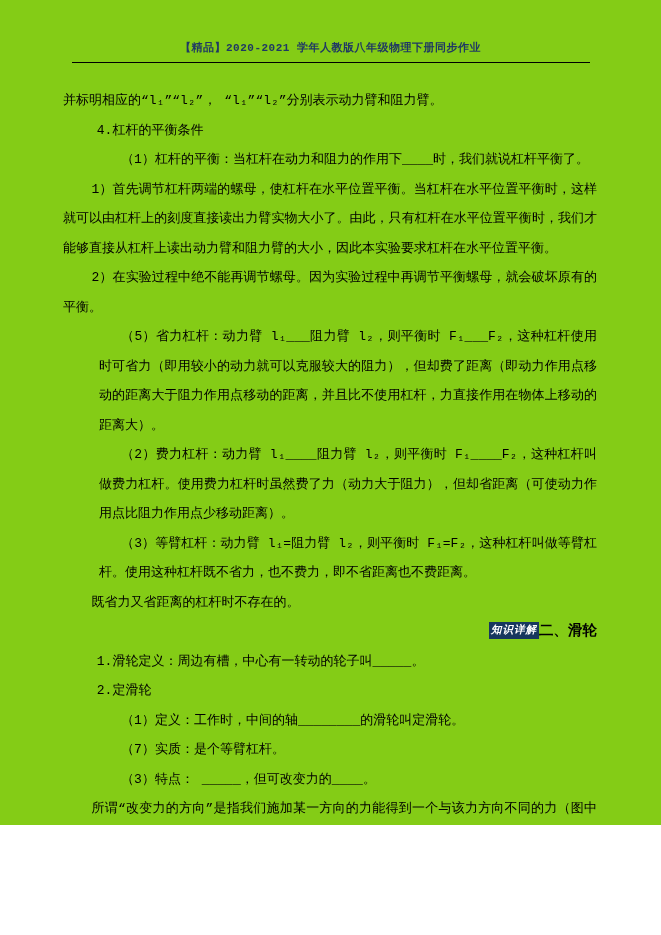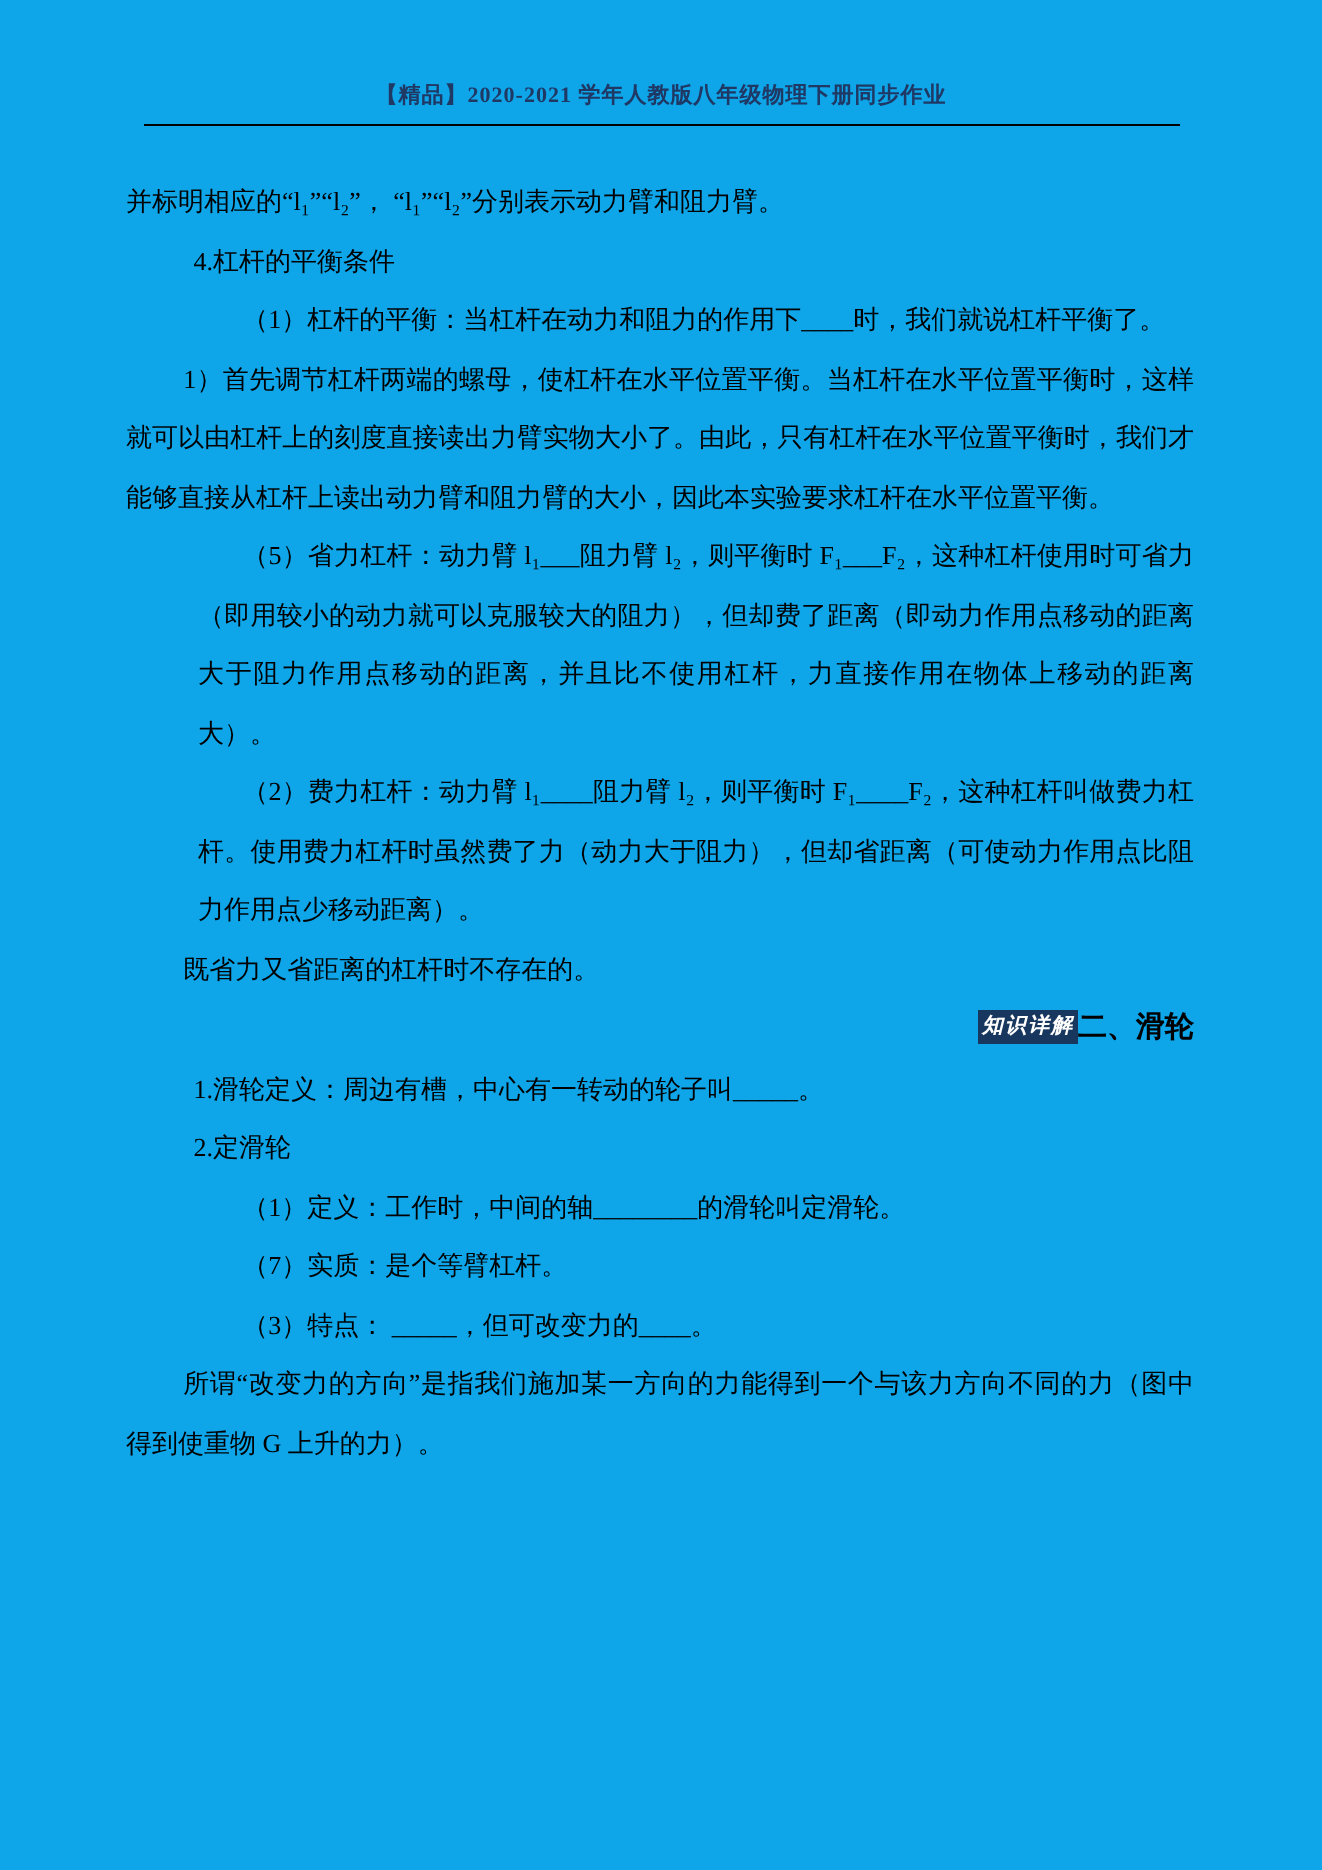--- a/index.html
+++ b/index.html
@@ -3,24 +3,24 @@
 <meta charset="utf-8">
 <style>
   html, body {
     margin: 0;
     padding: 0;
     background: #ffffff;
   }
   #page {
     position: relative;
     width: 661px;
-    height: 935px;
-    background: #0ea5e9;
+    height: 825px;
+    background: #84cc16;
     overflow: hidden;
-    font-family: Liberation Serif, serif;
+    font-family: Liberation Mono, monospace;
     color: #000000;
   }
   
   .header {
     padding-top: 40px;
     text-align: center;
   }
   .header-title {
     font-size: 11px;
     font-weight: bold;
@@ -84,22 +84,24 @@
     <hr class="header-rule">
   </div>
 
   <div class="doc-body">
 
     <div>
         <p class="para indent-0">并标明相应的“l₁”“l₂”，  “l₁”“l₂”分别表示动力臂和阻力臂。</p>
         <p class="para indent-25">4.杠杆的平衡条件</p>
         <p class="para indent-17">（1）杠杆的平衡：当杠杆在动力和阻力的作用下____时，我们就说杠杆平衡了。</p>
         <p class="para indent-22">1）首先调节杠杆两端的螺母，使杠杆在水平位置平衡。当杠杆在水平位置平衡时，这样就可以由杠杆上的刻度直接读出力臂实物大小了。由此，只有杠杆在水平位置平衡时，我们才能够直接从杠杆上读出动力臂和阻力臂的大小，因此本实验要求杠杆在水平位置平衡。</p>
+        <p class="para indent-22">2）在实验过程中绝不能再调节螺母。因为实验过程中再调节平衡螺母，就会破坏原有的平衡。</p>
         <p class="para indent-17">（5）省力杠杆：动力臂 l₁___阻力臂 l₂，则平衡时 F₁___F₂，这种杠杆使用时可省力（即用较小的动力就可以克服较大的阻力），但却费了距离（即动力作用点移动的距离大于阻力作用点移动的距离，并且比不使用杠杆，力直接作用在物体上移动的距离大）。</p>
         <p class="para indent-17">（2）费力杠杆：动力臂 l₁____阻力臂 l₂，则平衡时 F₁____F₂，这种杠杆叫做费力杠杆。使用费力杠杆时虽然费了力（动力大于阻力），但却省距离（可使动力作用点比阻力作用点少移动距离）。</p>
+        <p class="para indent-17">（3）等臂杠杆：动力臂 l₁=阻力臂 l₂，则平衡时 F₁=F₂，这种杠杆叫做等臂杠杆。使用这种杠杆既不省力，也不费力，即不省距离也不费距离。</p>
         <p class="para indent-22">既省力又省距离的杠杆时不存在的。</p>
       </div>
 
     <p class="section-heading">
       <span class="badge">知识详解</span><span class="section-title">二、滑轮</span>
     </p>
 
     <div>
         <p class="para indent-25">1.滑轮定义：周边有槽，中心有一转动的轮子叫_____。</p>
         <p class="para indent-25">2.定滑轮</p>

